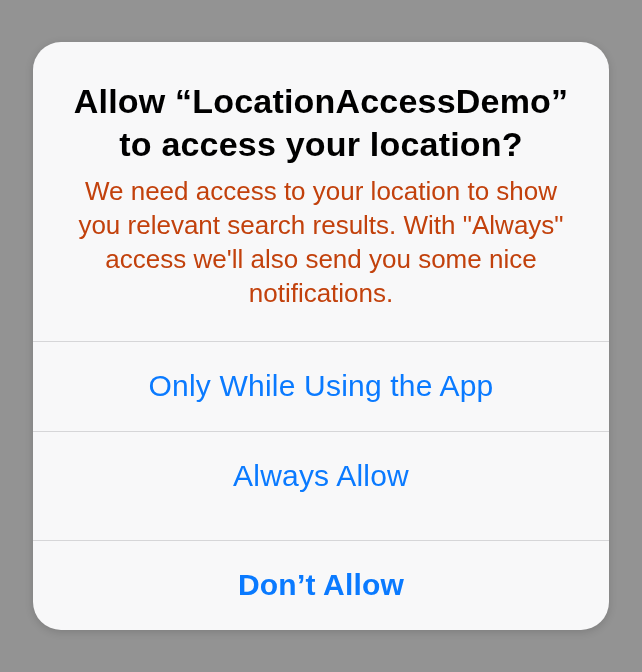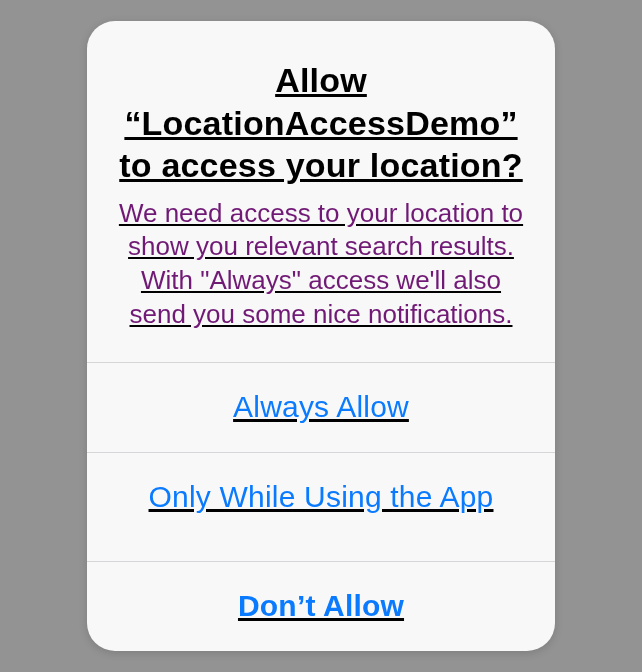--- a/index.html
+++ b/index.html
@@ -10,43 +10,42 @@
     body {
       width: 642px;
       height: 672px;
       background: #939393;
       display: flex;
       align-items: center;
       justify-content: center;
       font-family: -apple-system, BlinkMacSystemFont, "Helvetica Neue", Helvetica, Arial, sans-serif;
     }
     .alert {
-      width: 468px;
+      width: 576px;
       background: #f8f8f9;
       border-radius: 28px;
       overflow: hidden;
       box-shadow: 0 2px 8px rgba(0,0,0,0.15);
-      text-decoration: underline;
     }
     .alert-content {
       padding: 38px 30px 30px 30px;
       text-align: center;
     }
     .alert-title {
       font-size: 34px;
       font-weight: 600;
       color: #000000;
       line-height: 1.25;
       letter-spacing: 0.2px;
       margin-bottom: 10px;
     }
     .alert-message {
       font-size: 26px;
       font-weight: 400;
-      color: #701a75;
+      color: #c2410c;
       line-height: 1.3;
       letter-spacing: 0;
     }
     .alert-actions {
       display: flex;
       flex-direction: column;
     }
     .alert-button {
       border: none;
       background: transparent;
@@ -68,17 +67,17 @@
   </style>
 </head>
 <body>
 
 <div class="alert">
   <div class="alert-content">
     <div class="alert-title">Allow “LocationAccessDemo” to access your location?</div>
     <div class="alert-message">We need access to your location to show you relevant search results. With "Always" access we'll also send you some nice notifications.</div>
   </div>
   <div class="alert-actions">
+    <button class="alert-button">Only While Using the App</button>
     <button class="alert-button">Always Allow</button>
-    <button class="alert-button">Only While Using the App</button>
     <button class="alert-button">Don’t Allow</button>
   </div>
 </div>
 
 </body></html>

